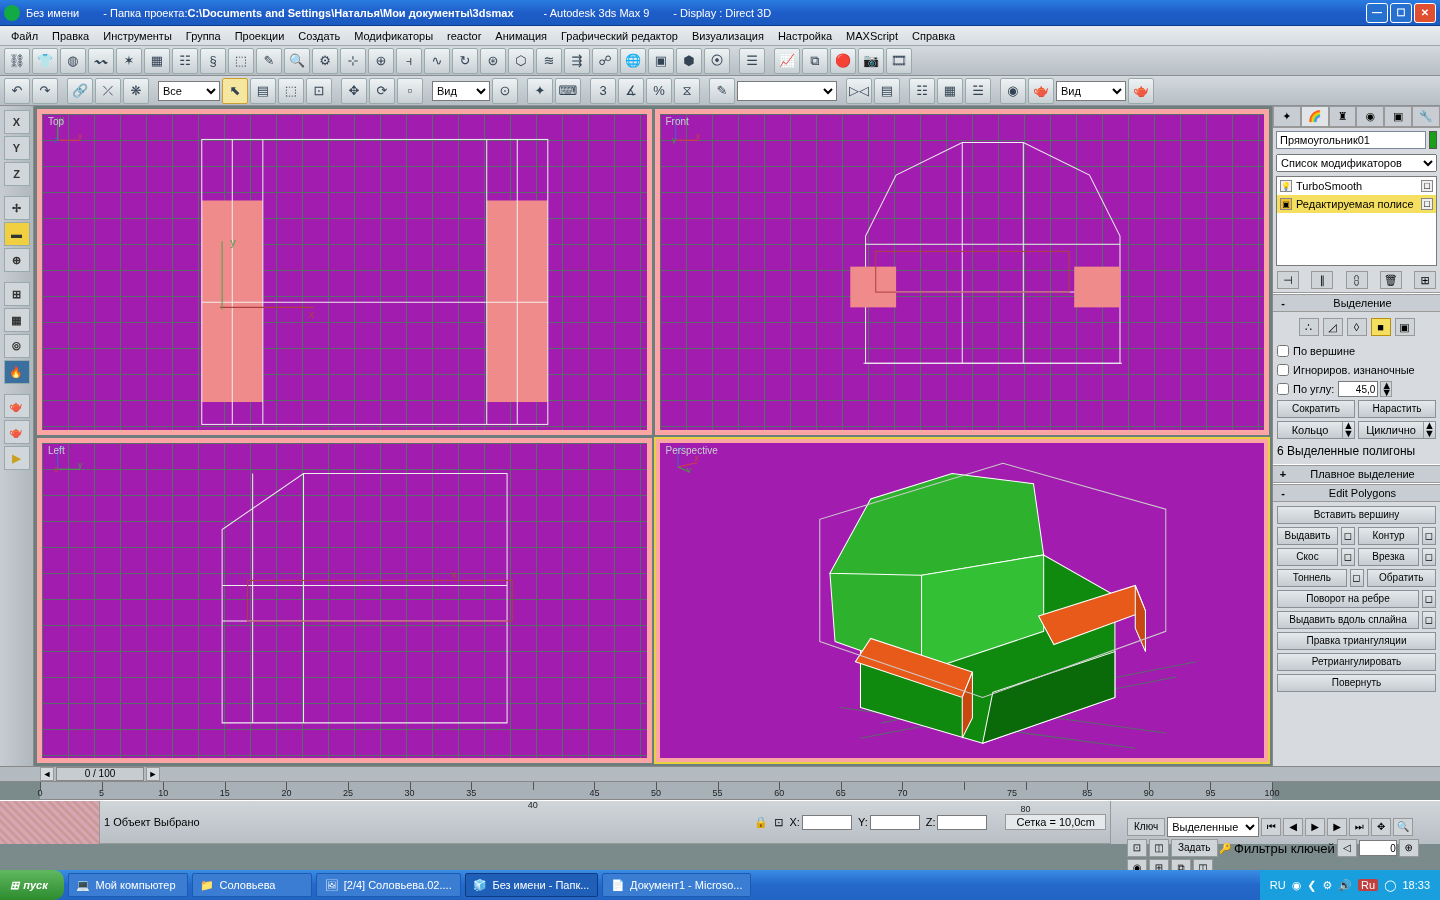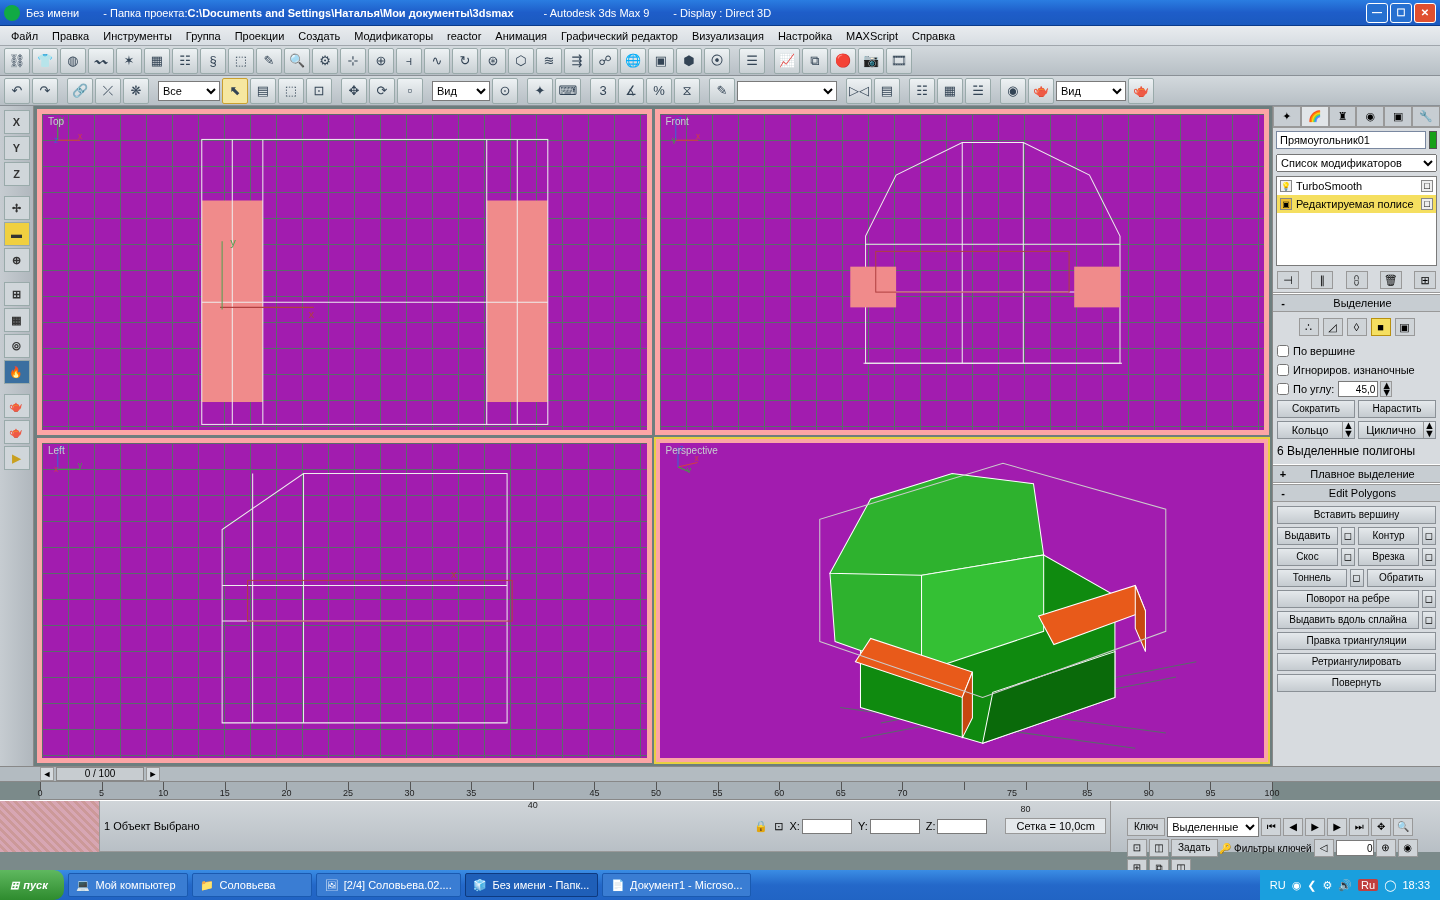--- a/index.html
+++ b/index.html
@@ -79,21 +79,21 @@
 
 
 .timeslider { height:16px; background:#b3bbc1; display:flex; align-items:center; border-top:1px solid #888; border-bottom:1px solid #888; padding-left:40px;}
 .timeslider .tsbtn { width:14px; height:14px; border:1px solid #999; background:#d5dade; text-align:center; line-height:12px; font-size:9px;}
 .timeslider .thumb { width:88px; height:14px; background:#c7ccd0; border:1px solid #888; margin:0 2px; text-align:center; font-size:10px; line-height:12px;}
 .timeruler { height:18px; background:#a8b1b7; position:relative; border-bottom:1px solid #888; margin-left:40px; margin-right:168px;}
 .timeruler .tick { position:absolute; top:0; width:1px; height:8px; background:#555;}
 .timeruler .tlbl { position:absolute; top:6px; font-size:9px; color:#222; transform:translateX(-50%);}
 
 
-.statusbar { height:52px; background:linear-gradient(#d0d5d9,#b8bfc5); display:flex; align-items:stretch; border-top:1px solid #fff;}
+.statusbar { height:44px; background:linear-gradient(#d0d5d9,#b8bfc5); display:flex; align-items:stretch; border-top:1px solid #fff;}
 .statusbar .leftsb { width:100px; border-right:1px solid #999; background:repeating-linear-gradient(45deg,#d7a6b3,#d7a6b3 3px,#c99 3px,#c99 6px);}
 .statusbar .midsb { flex:1; display:flex; flex-direction:column;}
 .statusbar .sline { flex:1; border-bottom:1px solid #999; display:flex; align-items:center; padding:0 4px; font-size:11px; gap:6px;}
 .statusbar .coord { display:flex; align-items:center; gap:2px;}
 .statusbar .coord input { width:50px; height:15px; font-size:10px; border:1px solid #7a7a7a; background:#fff; }
 .statusbar .rightsb { width:330px; display:flex; flex-wrap:wrap; align-items:center; padding:16px; gap:2px; border-left:1px solid #999;}
 .statusbar .rbtn { height:18px; padding:0 6px; border:1px solid #999; background:#cfd4d8; font-size:10px; line-height:16px;}
 .statusbar .playb { width:20px; height:18px; border:1px solid #999; background:#cfd4d8; text-align:center; line-height:16px; font-size:10px;}
 
 
@@ -578,21 +578,21 @@
     <div class="playb">◀</div>
     <div class="playb">▶</div>
     <div class="playb">▶</div>
     <div class="playb">⏭</div>
     <div class="playb">✥</div>
     <div class="playb">🔍</div>
     <div class="playb">⊡</div>
     <div class="playb">◫</div>
     <div class="rbtn">Задать</div>
     <span style="font-size:10px">🔑</span>
-    <span style="font-size:10px">Фильтры ключей</span>
+    <span style="font-size:13px">Фильтры ключей</span>
     <div class="playb">◁</div>
     <input style="width: 38px; height: 16px; font-size: 10px; border: 1px solid rgb(122, 122, 122); text-align: right;" value="0">
     <div class="playb">⊕</div>
     <div class="playb">◉</div>
     <div class="playb">⊞</div>
     <div class="playb">⧉</div>
     <div class="playb">◫</div>
   </div>
 </div>
 

